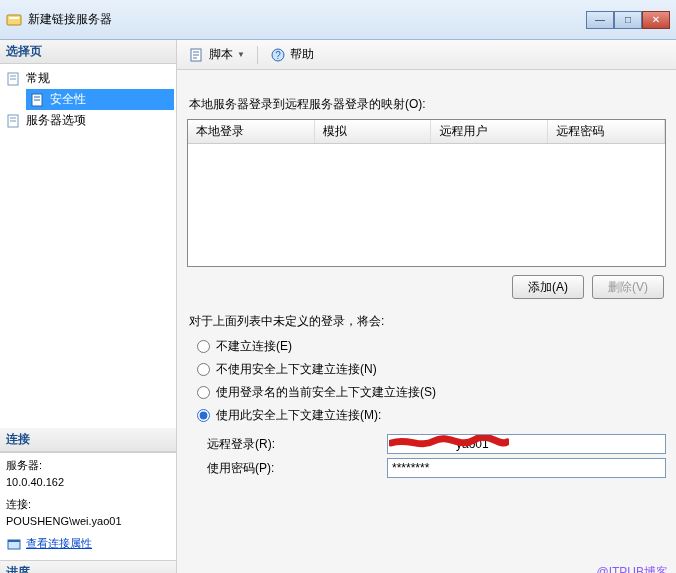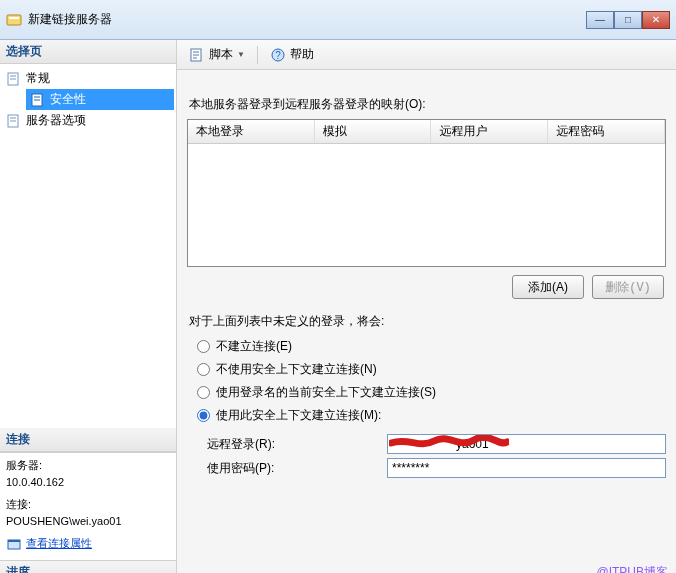--- a/index.html
+++ b/index.html
@@ -30,21 +30,21 @@
 .toolbar .drop { font-size: 8px; color: #555; }
 .toolbar .sep { width: 1px; height: 18px; background: #ccc; margin: 0 4px; }
 .content { flex: 1; padding: 12px 10px 8px 10px; overflow: hidden; }
 .maplabel { margin: 14px 0 6px 2px; }
 .grid { border: 1px solid #888; background: #fff; height: 148px; }
 .gridhead { display: flex; background: linear-gradient(#fff,#eaeaea); border-bottom: 1px solid #ccc; }
 .gridhead .gh { padding: 3px 8px; border-right: 1px solid #ddd; flex: 1; }
 .gridhead .gh:first-child { flex: 1.1; }
 .btnrow { display: flex; justify-content: flex-end; gap: 8px; margin: 8px 2px 14px 0; }
 .btnrow button { width: 72px; height: 24px; border: 1px solid #8a8a8a; background: linear-gradient(#fdfdfd,#e3e3e3); border-radius: 3px; font-size: 12px; }
-.btnrow button:disabled { color: #9a9a9a; font-family: Liberation Mono, monospace; }
+.btnrow button:disabled { color: #9a9a9a; }
 .radiolbl { margin: 4px 0 8px 2px; }
 .radios { margin-left: 10px; }
 .radios label { display: flex; align-items: center; gap: 6px; margin: 6px 0; }
 .radios input { accent-color: #2b6cd4; }
 .fields { margin: 10px 0 0 20px; }
 .frow { display: flex; align-items: center; margin: 4px 0; gap: 10px; }
 .frow .fl { width: 170px; }
 .frow input { flex: 1; height: 20px; border: 1px solid #7a9ac0; padding: 0 4px; font-size: 12px; }
 .redact { position: relative; }
 .redact .scribble { position: absolute; left: 2px; top: 1px; width: 120px; height: 16px; }

